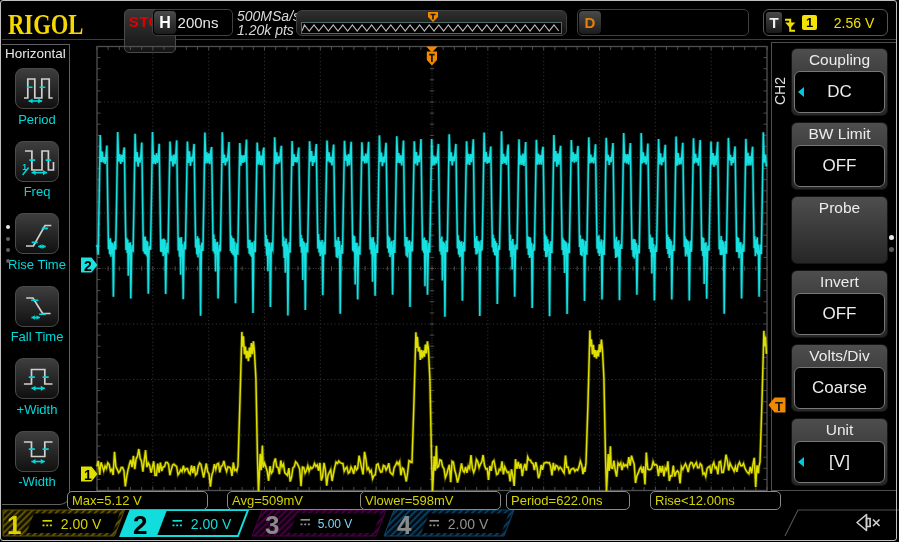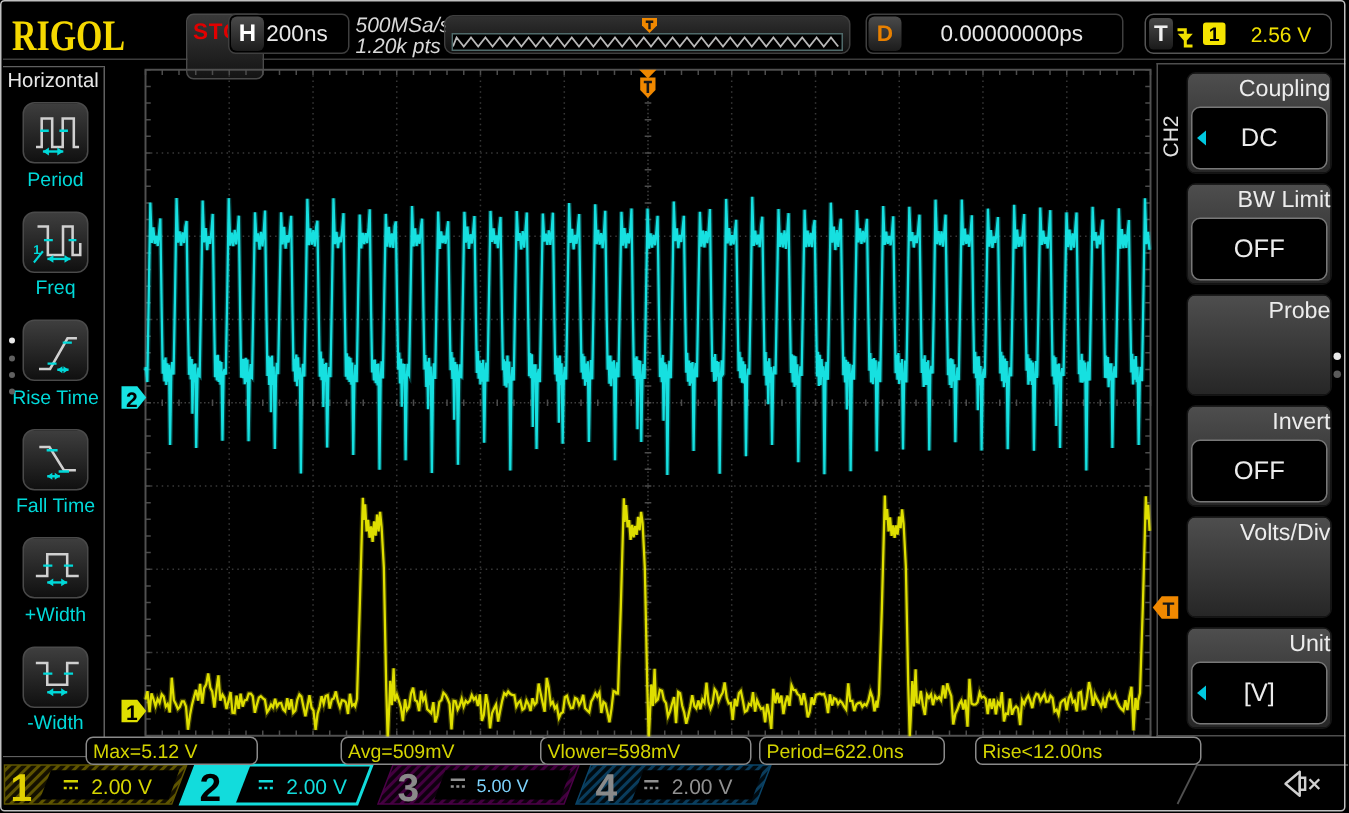--- a/index.html
+++ b/index.html
@@ -56,21 +56,21 @@
 .slabel { position:absolute; left:0; width:74px; text-align:center; font-size:13px;
   color:#00d9d9; }
 .sdots { position:absolute; left:6px; width:4px; height:4px; border-radius:50%; }
 
 
 #menupanel { left:771px; top:42px; width:126px; height:449px;
   border-left:1px solid #4e4e4e; border-top:1px solid #4e4e4e;
   border-bottom:1px solid #4e4e4e; }
 .mblk { position:absolute; left:791px; width:97px; height:68px; border-radius:6px;
   background:linear-gradient(#4e4e4e,#262626); border:1px solid #151515; }
-.mlabel { text-align:right; font-size:15.5px; color:#ececec; margin-top:2px; }
+.mlabel { text-align:center; font-size:15.5px; color:#ececec; margin-top:2px; }
 .mval { position:absolute; left:2px; top:22px; width:91px; height:42px;
   background:#000; border:1px solid #787878; border-radius:6px; color:#ececec;
   font-size:17px; display:flex; align-items:center; justify-content:center; }
 .tri { position:absolute; left:3px; top:15px; width:0; height:0;
   border-top:5.5px solid transparent; border-bottom:5.5px solid transparent;
   border-right:6.5px solid #00c8e0; }
 #ch2tab { left:772px; top:105px; font-size:14px; color:#e0e0e0;
   transform:rotate(-90deg); transform-origin:left top; }
 .pagedot { position:absolute; left:889px; width:5px; height:5px; border-radius:50%; }
 
@@ -97,21 +97,20 @@
       <path d="M0 8 L2.4 2 L7.2 8 L12.0 2 L16.8 8 L21.6 2 L26.4 8 L31.2 2 L36.0 8 L40.8 2 L45.6 8 L50.4 2 L55.2 8 L60.0 2 L64.8 8 L69.6 2 L74.4 8 L79.2 2 L84.0 8 L88.8 2 L93.6 8 L98.4 2 L103.2 8 L108.0 2 L112.8 8 L117.6 2 L122.4 8 L127.2 2 L132.0 8 L136.8 2 L141.6 8 L146.4 2 L151.2 8 L156.0 2 L160.8 8 L165.6 2 L170.4 8 L175.2 2 L180.0 8 L184.8 2 L189.6 8 L194.4 2 L199.2 8 L204.0 2 L208.8 8 L213.6 2 L218.4 8 L223.2 2 L228.0 8 L232.8 2 L237.6 8 L242.4 2 L247.2 8 L252.0 2 L256.8 8" fill="none" stroke="#b8b8b8" stroke-width="1.2"></path>
     </svg>
   </div>
   <svg class="abs" style="left:130px;top:1px" width="12" height="11" viewBox="0 0 12 11">
     <path d="M1 0 h10 v5 l-5 5 l-5 -5 z" fill="#f08800"></path>
     <path d="M3.5 2.5 h5 M6 2.5 v5" stroke="#181818" stroke-width="1.6" fill="none"></path>
   </svg>
 </div>
 <div class="abs" id="dbox">
     <div class="dtile">D</div>
-    <div class="dval">0.00000000ps</div>
   </div>
 <div class="abs" id="tbox">
   <div class="ttile">T</div>
   <svg class="abs" style="left:20px;top:8px" width="12" height="15" viewBox="0 0 12 15">
     <path d="M1 1.8 H6.2 V5" fill="none" stroke="#f0e000" stroke-width="2"></path>
     <path d="M6.2 9 V12.7 H11" fill="none" stroke="#f0e000" stroke-width="2"></path>
     <path d="M1.2 4.5 H11.2 L6.2 10.2 Z" fill="#f0e000"></path>
   </svg>
   <div class="t1">1</div>
   <div class="tv">2.56 V</div>
@@ -253,36 +252,39 @@
     <div class="mlabel">Probe</div>
   </div>
 <div class="mblk" style="top:270px">
     <div class="mlabel">Invert</div>
     <div class="mval">
       <span>OFF</span>
     </div>
   </div>
 <div class="mblk" style="top:344px">
     <div class="mlabel">Volts/Div</div>
+    <div class="mval">
+      <span>Coarse</span>
+    </div>
   </div>
 <div class="mblk" style="top:418px">
     <div class="mlabel">Unit</div>
     <div class="mval">
       <span class="tri"></span>
       <span>[V]</span>
     </div>
   </div>
 <div class="pagedot" style="top:235px;background:#e8e8e8"></div>
 <div class="pagedot" style="top:247px;background:#5a5a5a"></div>
 
-<div class="pill" style="left:57px;width:115px">Max=5.12 V</div>
+<div class="pill" style="left:67px;width:141px">Max=5.12 V</div>
 <div class="pill" style="left:227px;width:140px">Avg=509mV</div>
 <div class="pill" style="left:360px;width:141px">Vlower=598mV</div>
 <div class="pill" style="left:506px;width:124px">Period=622.0ns</div>
-<div class="pill" style="left:650px;width:151px">Rise&lt;12.00ns</div>
+<div class="pill" style="left:650px;width:131px">Rise&lt;12.00ns</div>
 <div class="abs" id="chanbar"></div>
 <svg class="abs" style="left:0;top:509px;z-index:16" width="899" height="30" viewBox="0 0 899 30">
   <defs>
     <pattern id="hy" width="4.6" height="4.6" patternUnits="userSpaceOnUse" patternTransform="rotate(45)">
       <rect width="4.6" height="4.6" fill="#141000"></rect>
       <rect width="2" height="4.6" fill="#5e5400"></rect>
     </pattern>
     <pattern id="hm" width="4.6" height="4.6" patternUnits="userSpaceOnUse" patternTransform="rotate(45)">
       <rect width="4.6" height="4.6" fill="#0e000e"></rect>
       <rect width="2" height="4.6" fill="#43003f"></rect>

